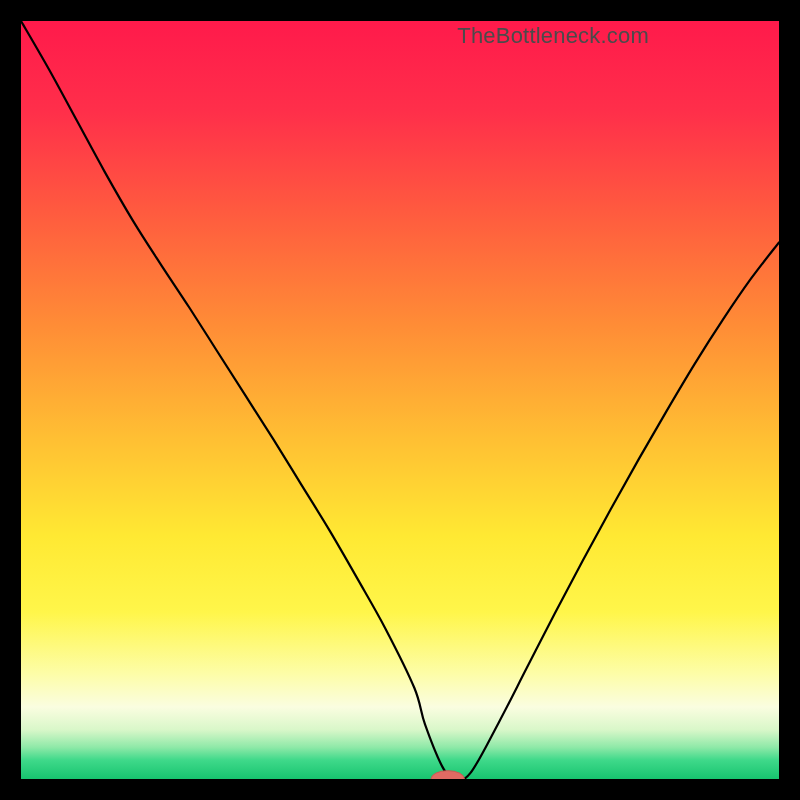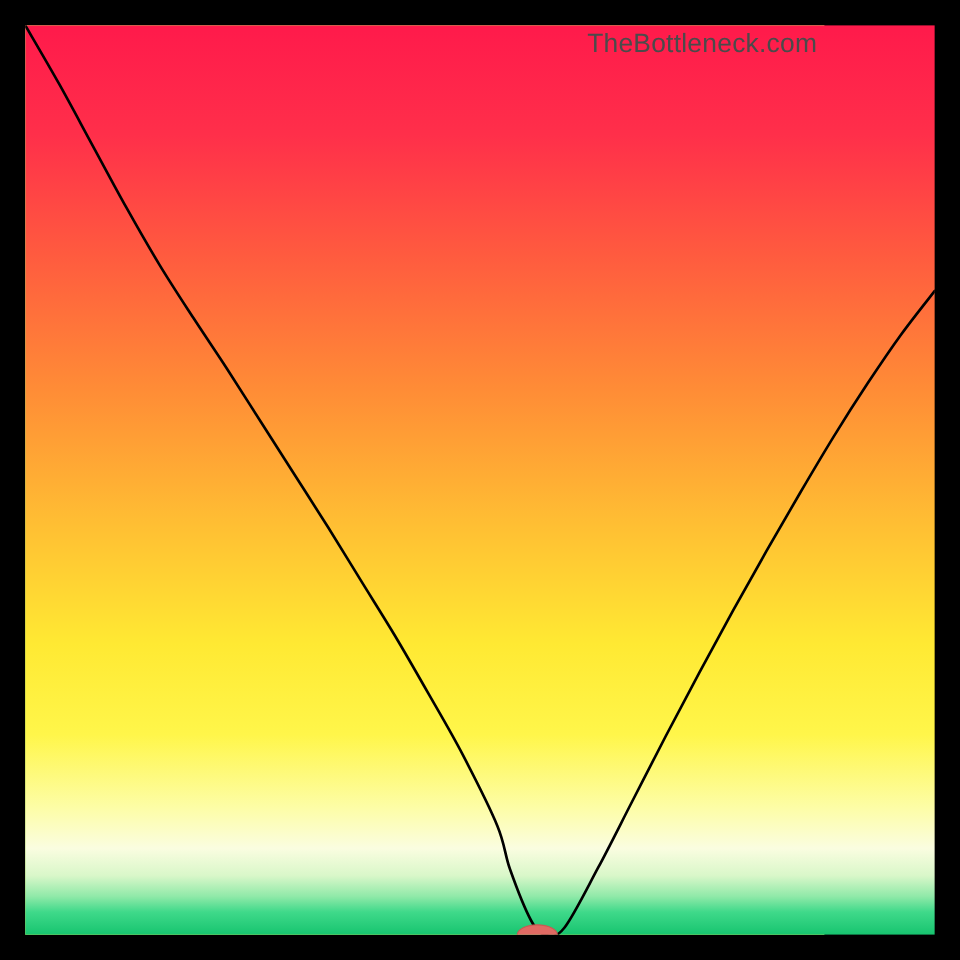--- a/index.html
+++ b/index.html
@@ -10,22 +10,21 @@
     background: #000;
     overflow: hidden;
     font-family: Arial, Helvetica, sans-serif;
   }
   .frame {
     position: absolute;
     left: 21px;
     top: 21px;
     width: 634px;
     height: 758px;
-    background: #bef264;
-    padding-left: 32px;
+    background: #fca5a5;
   }
   .plot {
     position: absolute;
     left: 0;
     top: 0;
     width: 758px;
     height: 758px;
   }
   .watermark {
     position: absolute;

